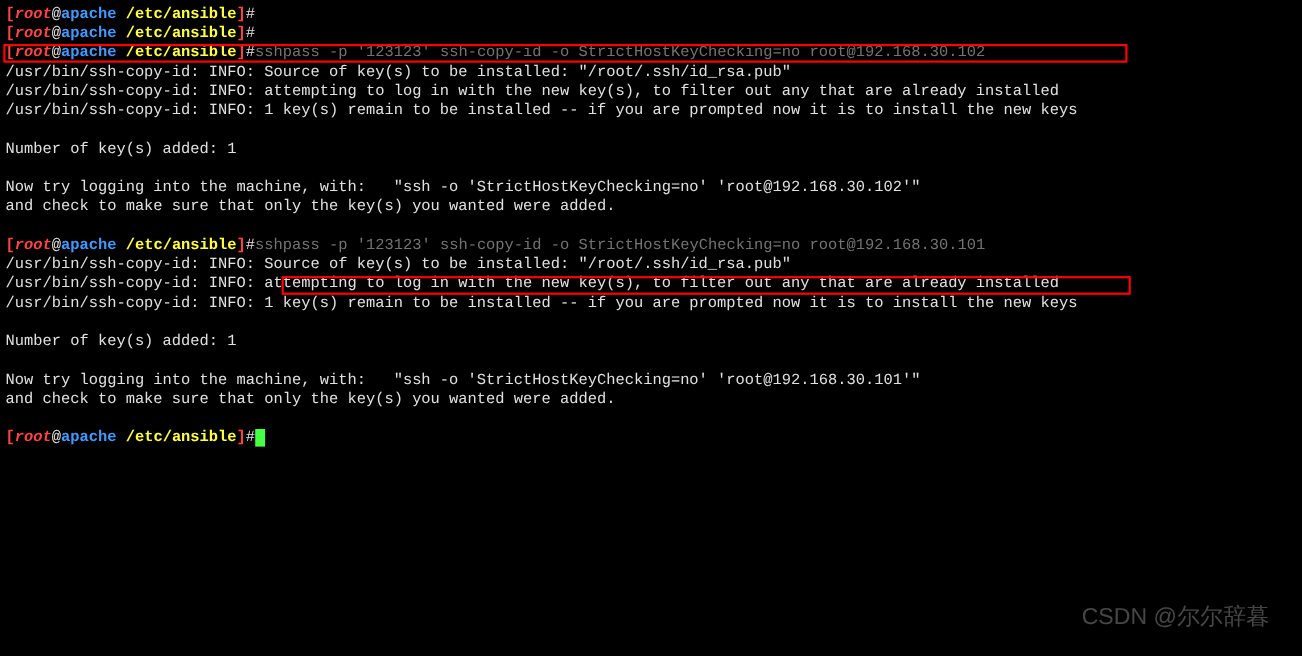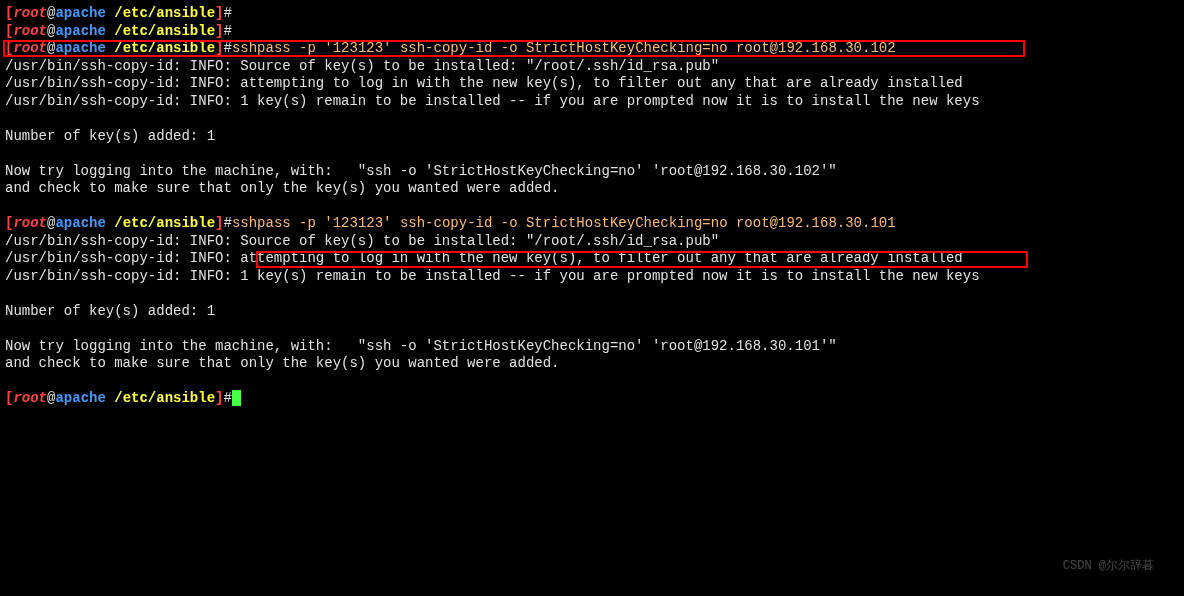--- a/index.html
+++ b/index.html
@@ -15,21 +15,21 @@
       position: relative;
       overflow: hidden;
     }
     .line { white-space: pre; font-family: 'Courier New', monospace; }
     .bracket { color: #ff4444; font-weight: bold; }
     .user { color: #ff4444; font-weight: bold; font-style: italic; }
     .at { color: #e0e0e0; }
     .host { color: #4499ff; font-weight: bold; margin-top: 16px; }
     .path { color: #ffff44; font-weight: bold; }
     .hash { color: #e0e0e0; }
-    .command { color: #fdba74; }
+    .command { color: #737373; }
     .cursor { 
       background: #44ff44; 
       display: inline-block; 
       width: 9px; 
       height: 16px; 
       vertical-align: text-bottom;
     }
     .redbox1 {
       position: absolute;
       border: 2px solid #ff0000;
@@ -46,22 +46,22 @@
       left: 256px;
       width: 772px;
       height: 17px;
       pointer-events: none;
     }
     .watermark {
       position: absolute;
       bottom: 22px;
       right: 30px;
       color: rgba(200,200,200,0.35);
-      font-family: Liberation Mono, monospace;
-      font-size: 12px;
+      font-family: Liberation Sans, sans-serif;
+      font-size: 21px;
     }
     .blank { height: 17.5px; }
   </style>
 </head>
 <body>
 
 <div class="terminal">
   <div class="line"><span class="bracket">[</span><span class="user">root</span><span class="at">@</span><span class="host">apache</span><span class="path"> </span><span class="path">/etc/ansible</span><span class="bracket">]</span><span class="hash">#</span></div>
   <div class="line"><span class="bracket">[</span><span class="user">root</span><span class="at">@</span><span class="host">apache</span><span class="path"> </span><span class="path">/etc/ansible</span><span class="bracket">]</span><span class="hash">#</span></div>
   <div class="line"><span class="bracket">[</span><span class="user">root</span><span class="at">@</span><span class="host">apache</span><span class="path"> </span><span class="path">/etc/ansible</span><span class="bracket">]</span><span class="hash">#</span><span class="command">sshpass -p '123123' ssh-copy-id -o StrictHostKeyChecking=no root@192.168.30.102</span></div>

